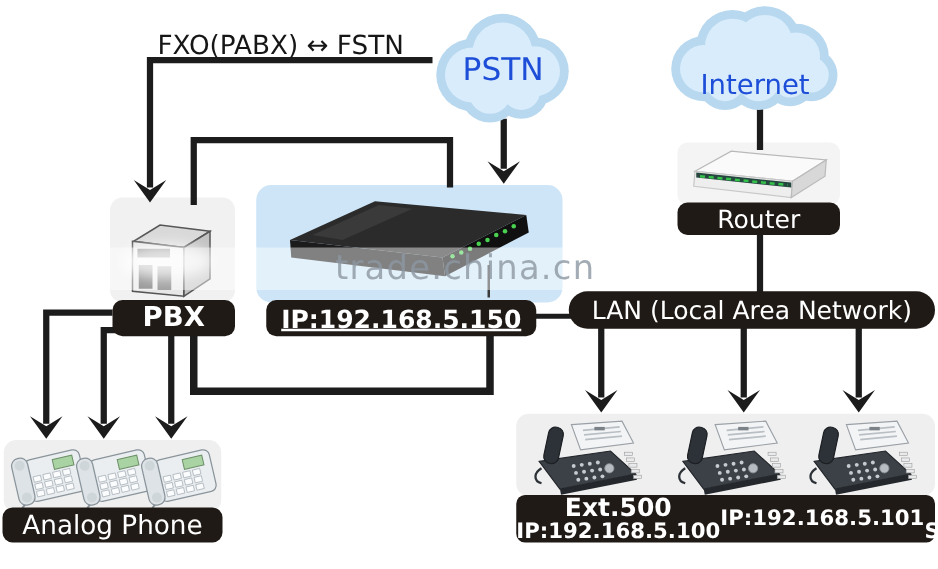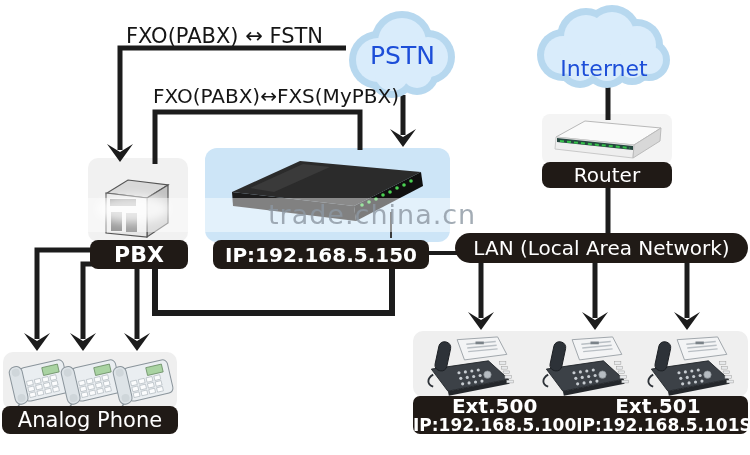--- a/index.html
+++ b/index.html
@@ -218,38 +218,36 @@
     <use href="#analog-phone" transform="translate(12,358) rotate(-13 30 24)"></use>
     <use href="#analog-phone" transform="translate(64,358) rotate(-13 30 24)"></use>
     <use href="#analog-phone" transform="translate(116,358) rotate(-13 30 24)"></use>
 
     <use href="#ip-phone" transform="translate(424,336) scale(0.92)"></use>
     <use href="#ip-phone" transform="translate(539,336) scale(0.92)"></use>
     <use href="#ip-phone" transform="translate(644,336) scale(0.92)"></use>
   </svg>
 
   <div class="flowlabel" style="left:126px;top:24px;font-size:21px;">FXO(PABX) ↔ FSTN</div>
-  <div class="flowlabel" style="left:153px;top:84px;font-size:20px;">FXO(PABX)↔FXS(MyPBX)</div>
 
   <div class="cloudtext" style="left:360px;top:41px;width:85px;font-size:25px;">PSTN</div>
   <div class="cloudtext" style="left:548px;top:36px;width:112px;font-size:22px;margin-top:20px;">Internet</div>
 
   <div class="bar" style="left:90px;top:240px;width:98px;height:29px;font-size:22px;font-weight:bold;">PBX</div>
-  <div class="bar" style="left:213px;top:240px;width:216px;height:29px;font-size:20px;font-weight:bold;">IP:192.168.5.150</div>
+  <div class="bar" style="left:213px;top:240px;width:216px;height:29px;font-size:20px;font-weight:bold;text-decoration:underline;">IP:192.168.5.150</div>
   <div class="bar" style="left:455px;top:233px;width:293px;height:30px;font-size:20px;border-radius:16px;">LAN (Local Area Network)</div>
   <div class="bar" style="left:542px;top:162px;width:130px;height:26px;font-size:20px;">Router</div>
   <div class="bar" style="left:2px;top:406px;width:176px;height:28px;font-size:21px;">Analog Phone</div>
 
   <div class="infobar">
     <div class="infocol">
       <div class="ext">Ext.500</div>
       <div class="extdetail">IP:192.168.5.100</div>
     </div>
     <div class="infocol">
-      <div class="ext">Ext.501</div>
       <div class="extdetail">IP:192.168.5.101</div>
     </div>
     <div class="infocol">
       <div class="ext">Ext.502</div>
       <div class="extdetail">Soft Phone(X-lite)</div>
     </div>
   </div>
 
   <div class="wmband"></div>
   <div class="wmblur"></div>

